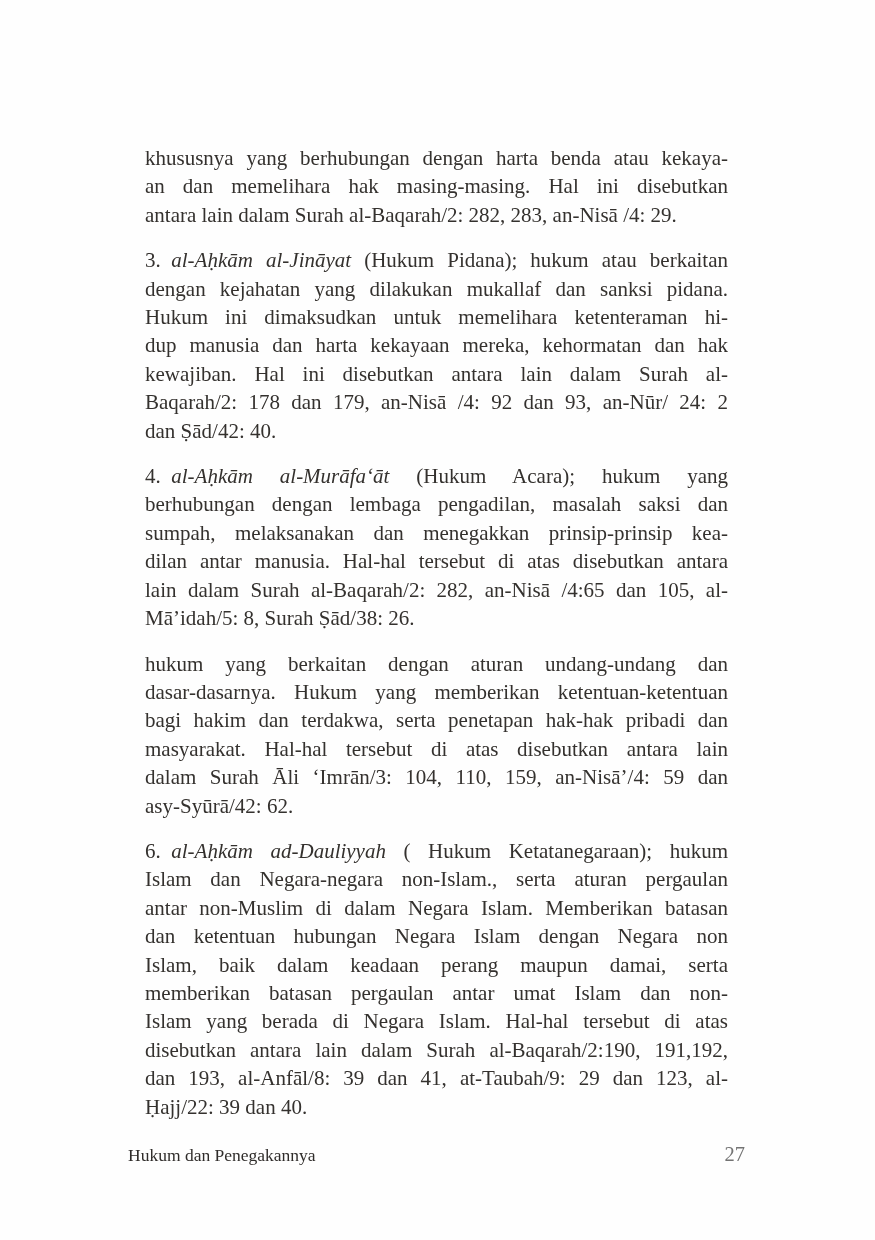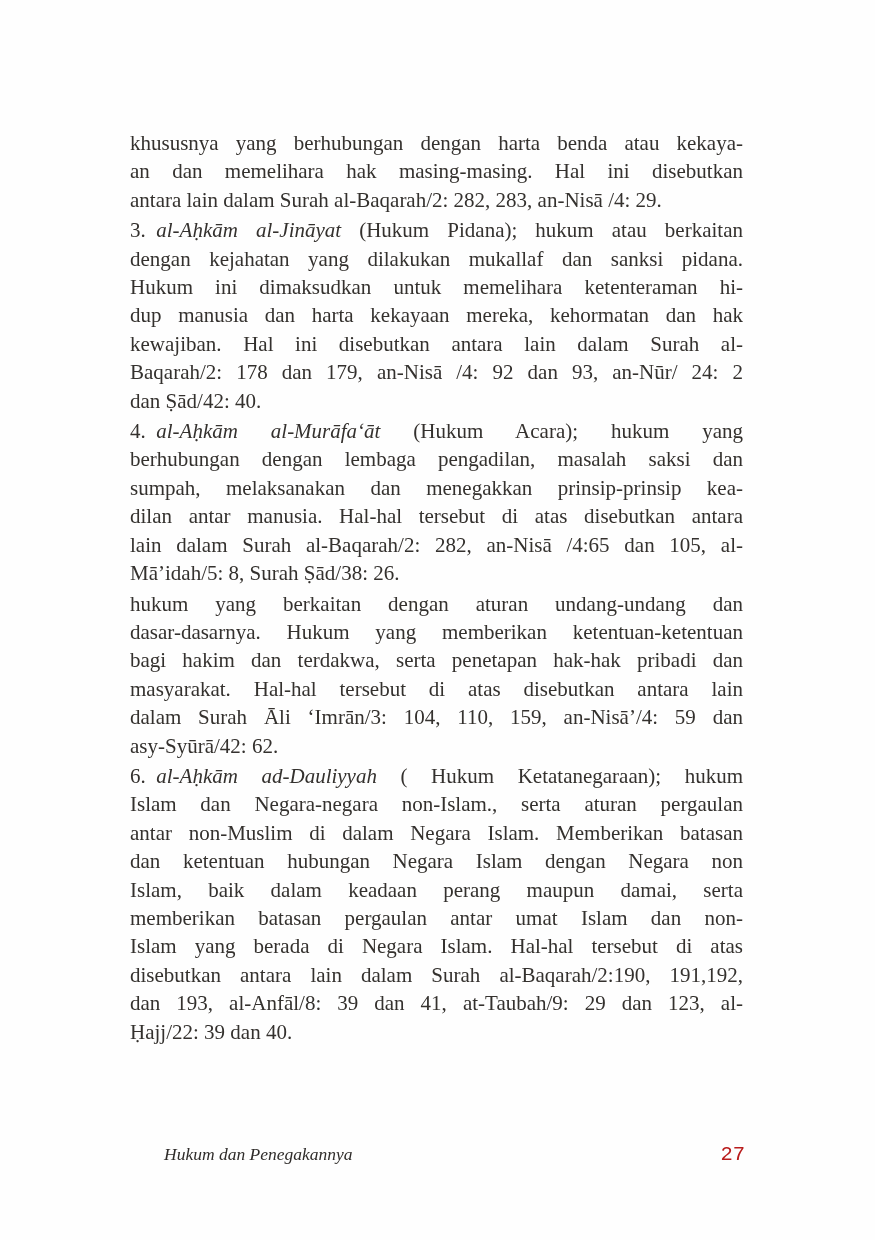--- a/index.html
+++ b/index.html
@@ -17,49 +17,46 @@
     overflow: hidden;
   }
   .text-block {
     position: absolute;
     left: 128px;
     top: 127px;
     width: 617px;
     font-size: 21px;
     line-height: 28.4px;
   }
-  .paragraph { margin: 2px; }
+  .paragraph { margin: 17px; }
   .line {
     text-align: justify;
     text-align-last: justify;
     white-space: normal;
   }
   .line.line-last {
     text-align-last: left;
   }
   .it { font-style: italic; }
   .footer {
     position: absolute;
     left: 128px;
     width: 617px;
     top: 1143px;
     display: flex;
     justify-content: space-between;
     align-items: baseline;
   }
   .footer-title {
-    font-style: italic;
     font-size: 17.5px;
     color: #2f2c2a;
-    margin-left: 36px;
   }
   .page-number {
     font-size: 20.5px;
-    color: #b91c1c;
-    font-family: Liberation Mono, monospace;
+    color: #737373;
   }
 </style>
 </head>
 <body>
 
 <div class="page">
   <div class="text-block">
       <div class="paragraph">
         <div class="line"><span class="">khususnya yang berhubungan dengan harta benda atau kekaya-</span></div>
         <div class="line"><span class="">an dan memelihara hak masing-masing. Hal ini disebutkan</span></div>

